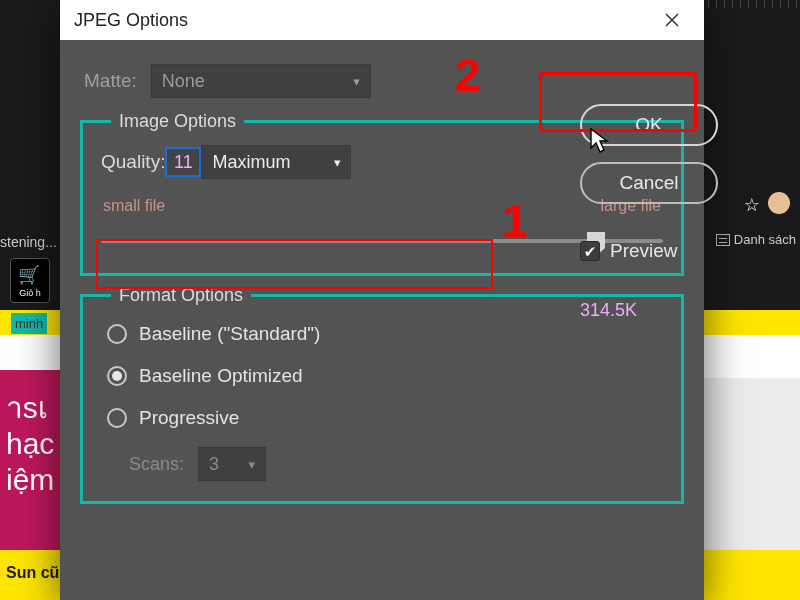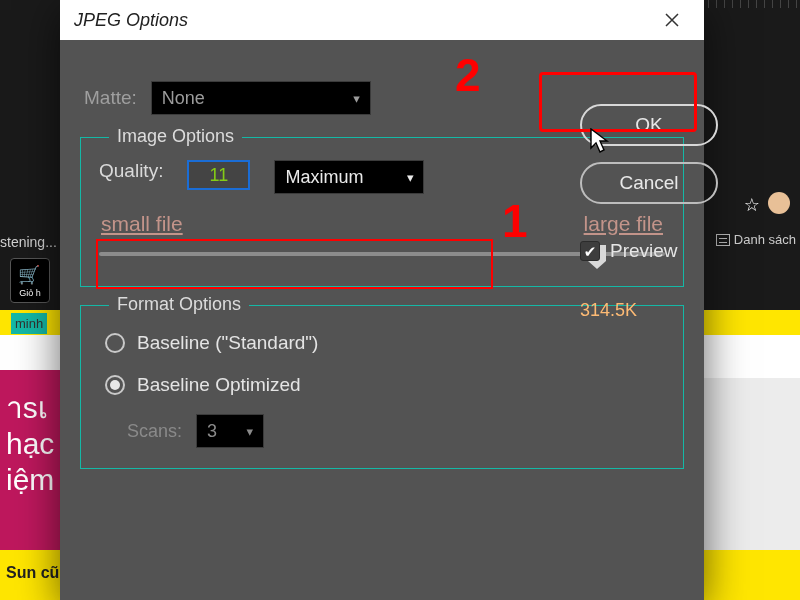--- a/index.html
+++ b/index.html
@@ -42,59 +42,59 @@
   box-shadow: 0 10px 40px rgba(0,0,0,0.6);
 }
 .titlebar {
   height: 40px;
   background: #fff;
   display: flex; align-items: center;
   padding: 0 14px;
   color: #222;
   font-size: 18px;
 }
-.titlebar .title-text { flex: 1; font-style: italic; }
+.titlebar .title-text { flex: 1; }
 .titlebar .close {
   width: 36px; height: 36px;
   display: flex; align-items: center; justify-content: center;
   color: #333; font-size: 18px; cursor: pointer;
 }
 .dlg-body { position: relative; padding: 16px 20px; color: #d5d5d5; }
 
-.matte-row { display:flex; align-items:center; gap:14px; margin: 25px 0 22px 4px; }
+.matte-row { display:flex; align-items:center; gap:14px; margin: 8px 0 22px 4px; }
 .matte-row .lbl { font-size: 19px; color: #9f9f9f; }
 .dropdown {
   display:flex; align-items:center; justify-content:space-between;
-  background: #000000; color:#9b9b9b;
+  background: #404040; color:#9b9b9b;
   padding: 5px 10px; width: 220px; height: 34px;
   border: 1px solid #3b3b3b; font-size: 18px;
 }
 .dropdown.small { width: 150px; color:#eaeaea; }
 .dropdown.tiny { width: 68px; color:#8a8a8a; }
 .chev { font-size: 13px; color: inherit; }
 
 .fieldset {
-  border: 1px solid #14b8a6;
+  border: 3px solid #14b8a6;
   margin: 0 0 18px 0;
   padding: 22px 18px 20px;
   position: relative;
 }
 .fieldset .legend {
   position: absolute; top: -12px; left: 28px;
   background: #535353; padding: 0 8px;
   color: #dcdcdc; font-size: 18px;
 }
-.quality-row { display:flex; gap: 24px; font-size: 19px; color:#dadada; }
+.quality-row { display:flex; align-items:center; gap: 0; font-size: 19px; color:#dadada; }
 .quality-input {
   background:#444; border: 2px solid #1a6dd6;
-  color:#84cc16; width: 63px; height: 30px; text-align:center;
+  color:#f0abfc; width: 36px; height: 30px; text-align:center;
   font-size: 18px; outline:none;
 }
 .quality-input::selection{background:#2a7fe8;}
-.slider-labels { display:flex; justify-content:space-between; margin: 18px 2px 6px; font-size:21px; color:#c3948a;text-decoration:underline;}
+.slider-labels { display:flex; justify-content:space-between; margin: 18px 2px 14px; font-size:16px; color:#c3948a;}
 .slider-wrap { position:relative; height: 24px; margin: 2px 0 0; }
 .slider-track { position:absolute; left:0; right:0; top:10px; height:4px; background:#8c8c8c; border-radius:2px;}
 .slider-thumb { position:absolute; top:3px; width:18px; height:16px; background:#d8d8d8; left: calc(88% - 9px); }
 .slider-thumb::after{content:"";position:absolute;left:0;bottom:-8px;border-left:9px solid transparent;border-right:9px solid transparent;border-top:8px solid #d8d8d8;}
 
 .format-opts { display:flex; flex-direction:column; gap: 20px; margin: 4px 0 14px 6px; }
 .radio-row { display:flex; align-items:center; gap: 12px; font-size: 19px; color:#e4e4e4; cursor:pointer;}
 .radio { width:20px; height:20px; border-radius:50%; border:2px solid #c9c9c9; display:inline-flex; align-items:center; justify-content:center; }
 .radio.checked .dot { width:10px; height:10px; border-radius:50%; background:#e8e8e8; }
 .scans-row { display:flex; align-items:center; gap:14px; margin: 18px 0 0 28px; font-size:18px; color:#8a8a8a;}
@@ -107,21 +107,21 @@
   width: 138px; height: 42px; border-radius: 22px;
   border: 2px solid #bdbdbd;
   display:flex; align-items:center; justify-content:center;
   color:#e8e8e8; font-size: 19px; cursor:pointer;
   background: transparent;
 }
 .pill-btn.ok { border-color:#d8d8d8; }
 .preview-row { display:flex; align-items:center; gap: 10px; margin-top: 20px; font-size: 19px; color:#e6e6e6;}
 .cb { width:20px; height:20px; border-radius:3px; background:#3d3d3d; border:1px solid #2b2b2b; display:flex; align-items:center; justify-content:center;}
 .cb .mark { color:#fff; font-size:15px; line-height:1;}
-.size-txt { margin-top: 22px; color:#fdba74; font-size: 18px; }
+.size-txt { margin-top: 22px; color:#f0abfc; font-size: 18px; }
 
 .cursor {
   position:absolute; left: 590px; top: 128px; z-index:60; pointer-events:none;
 }
 .cursor svg { display:block; }
 </style>
 </head>
 <body>
 
 <div class="bg-dark"></div>
@@ -199,20 +199,24 @@
         <div class="radio-row">
           <span class="radio"></span>
           <span>Baseline ("Standard")</span>
         </div>
         <div class="radio-row">
           <span class="radio checked">
               <span class="dot"></span>
             </span>
           <span>Baseline Optimized</span>
         </div>
+        <div class="radio-row">
+          <span class="radio"></span>
+          <span>Progressive</span>
+        </div>
       </div>
 
       <div class="scans-row">
         <span>Scans:</span>
         <div class="dropdown tiny">
           <span>3</span>
           <span class="chev">▾</span>
         </div>
       </div>
     </div>

